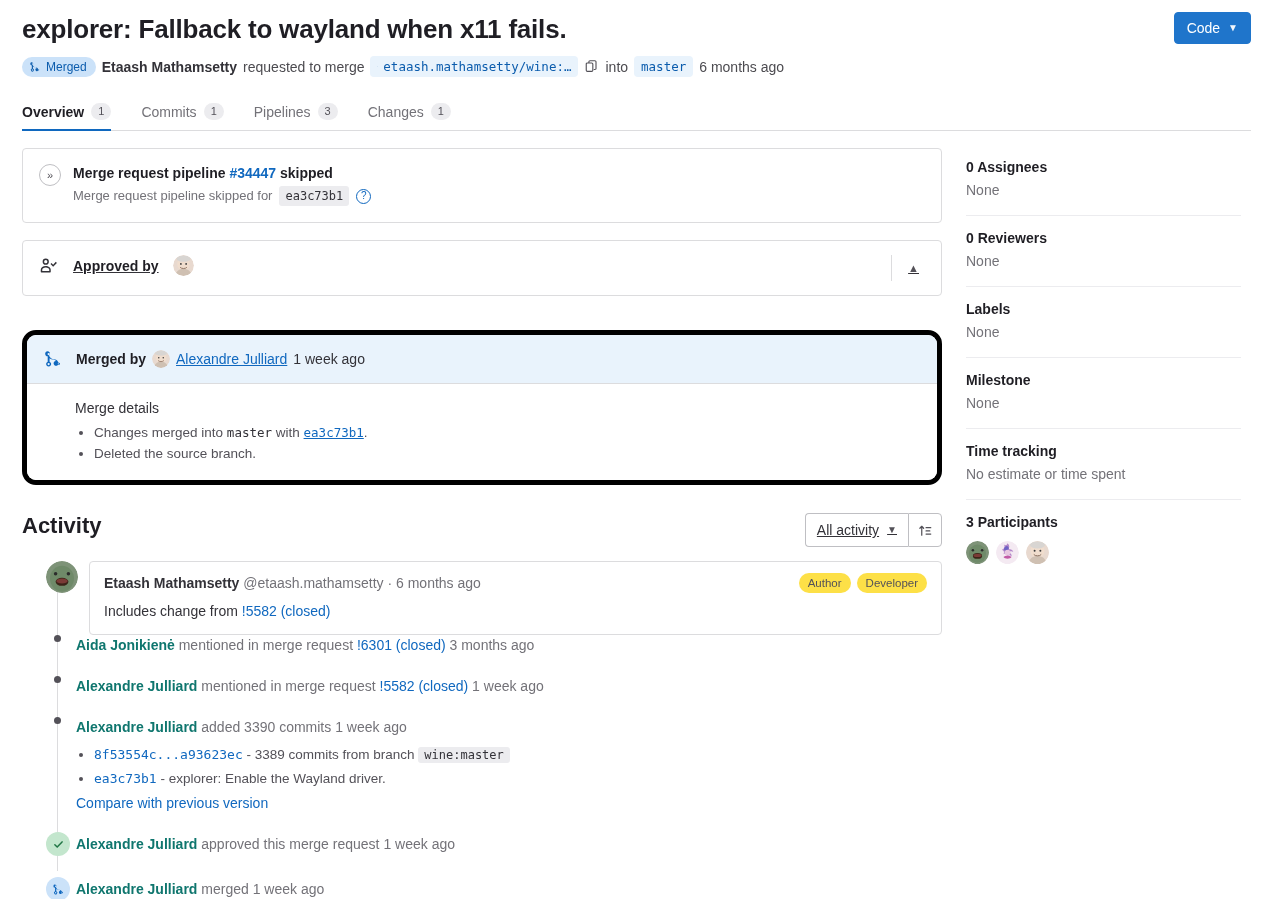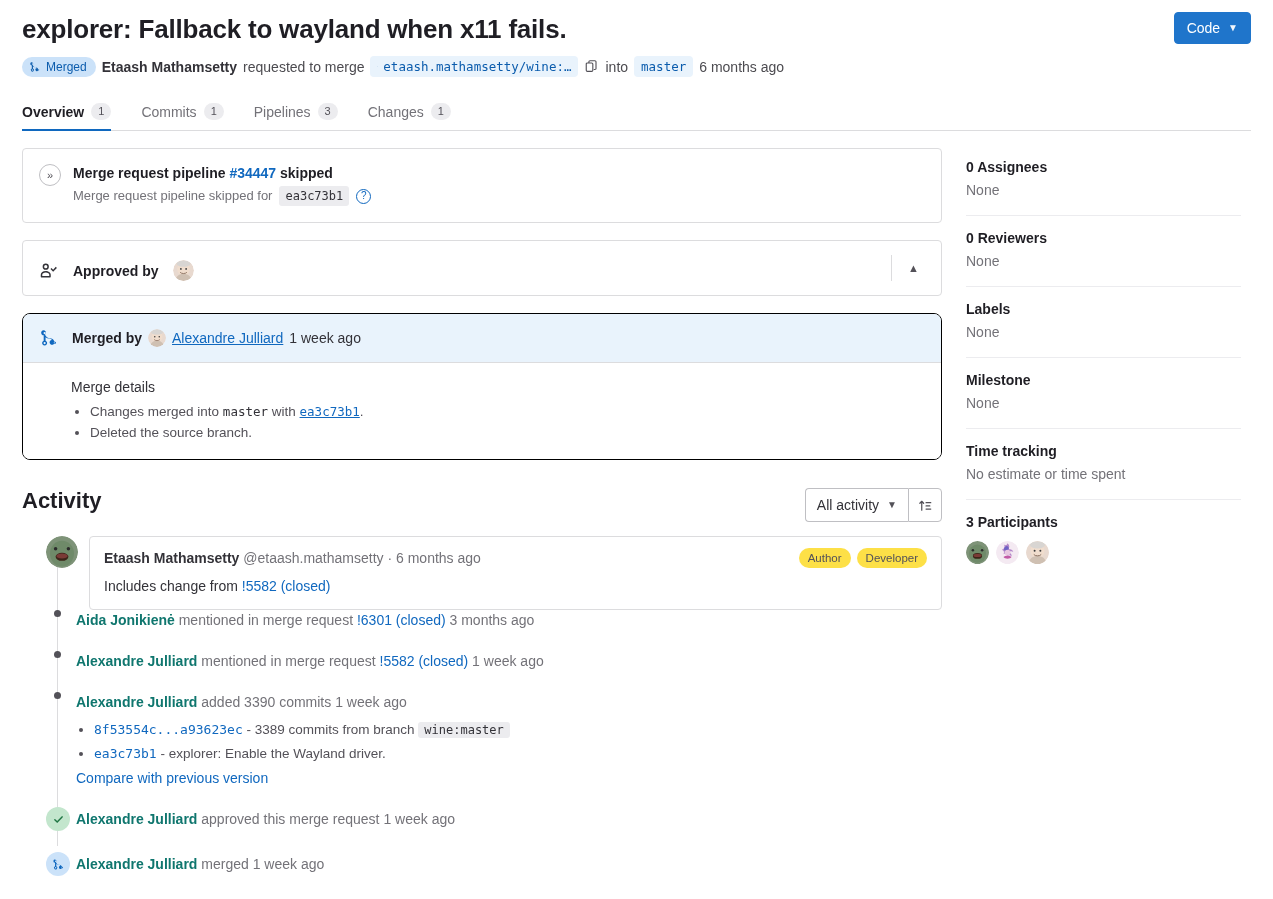--- a/index.html
+++ b/index.html
@@ -92,53 +92,53 @@
     background: #ececef; color: #333238; border-radius: 3px; padding: 1px 6px;
     font-family: "DejaVu Sans Mono", monospace; font-size: 12px;
   }
   .help-circle {
     width: 15px; height: 15px; border-radius: 50%; border: 1.3px solid #1068bf;
     color: #1068bf; font-size: 10px; display: inline-flex;
     align-items: center; justify-content: center; cursor: pointer; line-height: 1;
   }
 
   .approved-box {
-    display: flex; align-items: flex-end; padding: 14px 0 14px 16px; min-height: 51px;
+    display: flex; align-items: flex-start; padding: 14px 0 14px 16px; min-height: 51px; text-decoration: underline;
   }
   .approved-left { display: flex; align-items: center; gap: 14px; flex: 1; }
   .approved-label { font-size: 14px; font-weight: 700; color: #1f1e24; }
   .avatar { border-radius: 50%; display: block; flex: none; }
   .collapse-wrap {
     display: flex; align-items: center; border-left: 1px solid #dcdcde;
     padding: 0 16px; height: 26px; margin-right: 6px;
   }
   .chev-up { color: #535158; font-size: 11px; cursor: pointer; }
 
-  .merged-widget { border: 1px solid #000000; border-radius: 8px; margin-top: 17px; overflow: hidden; }
+  .merged-widget { border: 5px solid #000000; border-radius: 14px; margin-top: 34px; overflow: hidden; }
   .merged-head {
     background: #e9f3fc; border-bottom: 1px solid #dcdcde;
     padding: 14px 16px; display: flex; align-items: center; gap: 13px;
   }
   .merged-text { font-size: 14px; color: #333238; display: flex; align-items: center; gap: 6px; }
   .merged-by-label { font-weight: 700; color: #1f1e24; }
   .merged-user { color: #1068bf; text-decoration: underline; font-weight: 400; cursor: pointer; }
   .merge-details { padding: 14px 16px 16px 48px; background: #fff; }
   .md-title { font-size: 14px; color: #333238; line-height: 20px; }
   .md-list { margin: 4px 0 0 0; padding-left: 19px; }
   .md-list li { font-size: 13.5px; color: #535158; line-height: 21px; }
   .mono-inline { font-family: "DejaVu Sans Mono", monospace; font-size: 12.5px; color: #333238; }
   .lnk-u { color: #1068bf; text-decoration: underline; font-family: "DejaVu Sans Mono", monospace; font-size: 12.5px; cursor: pointer; }
 
   
   .activity-head {
     display: flex; align-items: flex-start; justify-content: space-between;
     margin-top: 28px; margin-bottom: 8px;
   }
   .activity-title { font-size: 22px; font-weight: 700; color: #1f1e24; margin: 0; }
-  .activity-ctrls { display: flex; }
+  .activity-ctrls { display: flex; text-decoration: underline; }
   .filter-btn {
     display: inline-flex; align-items: center; gap: 8px;
     border: 1px solid #bfbfc3; border-right: none;
     border-radius: 4px 0 0 4px; background: #fff; color: #333238;
     font-size: 14px; padding: 6px 11px; cursor: pointer; line-height: 20px;
   }
   .filter-btn .chev { font-size: 10px; color: #535158; }
   .sort-btn {
     border: 1px solid #bfbfc3; border-radius: 0 4px 4px 0; background: #fff;
     width: 34px; display: inline-flex; align-items: center; justify-content: center;

